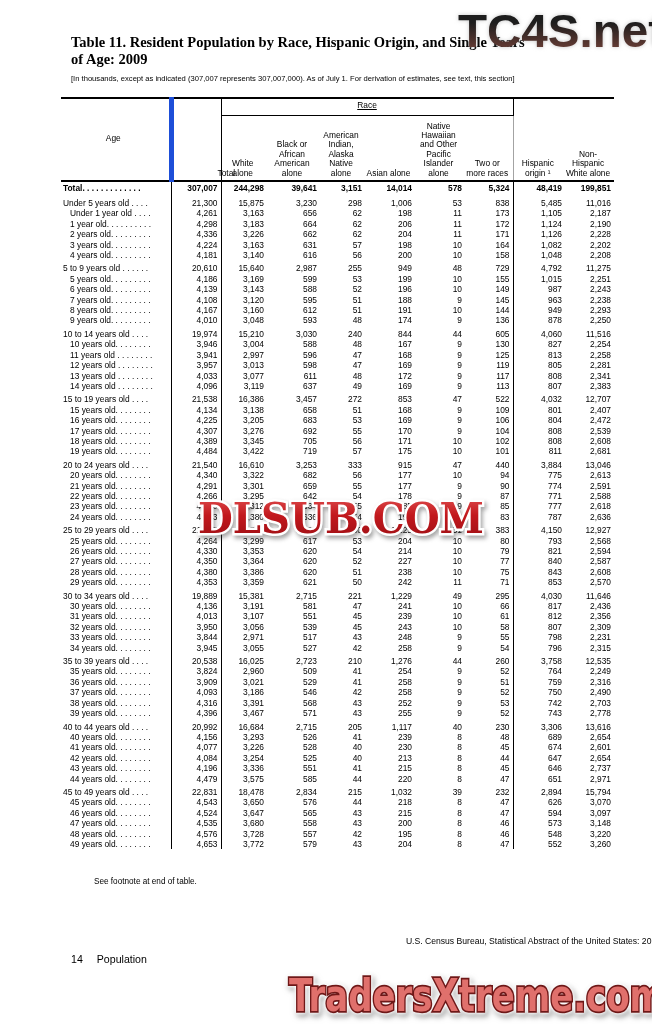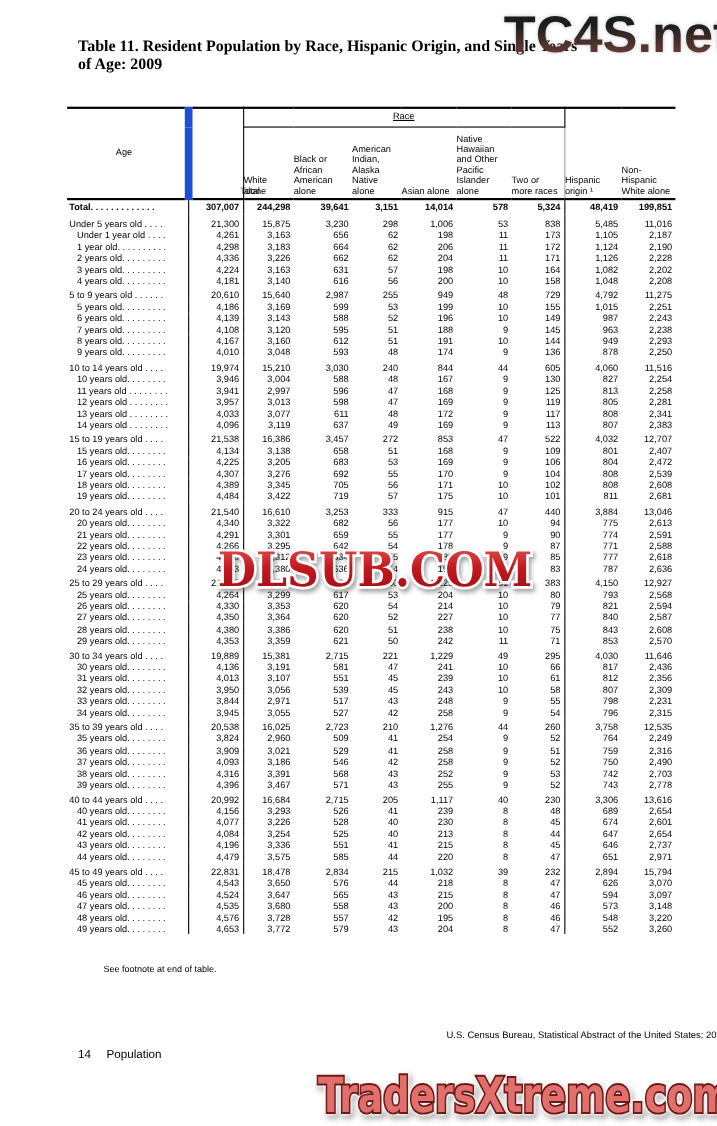--- a/index.html
+++ b/index.html
@@ -7,22 +7,22 @@
           font-family:"Liberation Sans", sans-serif; color:#000;margin-left:16px; }
 
   .title { position:absolute; left:55px; top:34px; width:530px; margin:0;
            font-family:"Liberation Serif", serif; font-weight:bold; font-size:14.5px; line-height:17px; }
   .note  { position:absolute; left:55px; top:74px; width:520px; font-size:7.6px; line-height:9.3px; }
 
   table.census { position:absolute; left:45px; top:97px; width:553px;
                  border-collapse:collapse; table-layout:fixed; border-top:2px solid #000; }
   .census th, .census td { margin:0; }
   .census thead th { font-weight:normal; font-size:8.4px; line-height:9.4px;
-                     vertical-align:bottom; text-align:left; padding:0 3px 2px 0; }
-  .census thead th.c-age   { text-align:center; vertical-align:middle; border-right:7px solid #1d4ed8; }
+                     vertical-align:bottom; text-align:center; padding:0 3px 2px 0; }
+  .census thead th.c-age   { text-align:center; vertical-align:middle; border-right:5px solid #1d4ed8; }
   .census thead th.c-total { border-right:1px solid #000;padding-left:44px; }
   .census thead th.race-span { text-align:center; vertical-align:top; height:14px; padding:2px 0 0 0;
                                border-right:1px solid #000; border-bottom:1px solid #000;text-decoration:underline; }
   .census thead tr.h-labels th { border-bottom:2px solid #000; height:62px; }
   .census thead th[rowspan] { border-bottom:2px solid #000; }
   .census thead th.b-r { border-right:1px solid #a3a3a3; }
 
   .census tbody td { font-size:8.4px; line-height:10.4px; text-align:right; padding:0 3px 0 0;
                      white-space:nowrap; overflow:hidden; }
   .census tbody td.lbl { text-align:left; padding:0 0 0 2px; }
@@ -52,20 +52,21 @@
       <linearGradient id="gTop" x1="0" y1="0" x2="0" y2="1">
         <stop offset="0.35" stop-color="#1d1d1d"></stop>
         <stop offset="1" stop-color="#7d463c"></stop>
       </linearGradient>
     </defs>
     <text x="210" y="47" text-anchor="end" font-family="Liberation Sans, sans-serif" font-weight="bold" font-size="47" textLength="206" lengthAdjust="spacingAndGlyphs" fill="url(#gTop)" style="filter:drop-shadow(0 0 2px rgba(150,150,150,0.55))">TC4S.net</text>
   </svg>
 
   <h1 class="title"><span>Table 11. Resident Population by Race, Hispanic Origin, and Single Years</span><br><span>of Age: 2009</span></h1>
 
+  <div class="note">[In thousands, except as indicated (307,007 represents 307,007,000). As of July 1. For derivation of estimates, see text, this section]</div>
 
   <table class="census">
     <colgroup>
       <col style="width:110px">
         <col style="width:50px">
         <col style="width:46px">
         <col style="width:53px">
       <col style="width:45px">
         <col style="width:50px">
         <col style="width:50px">

